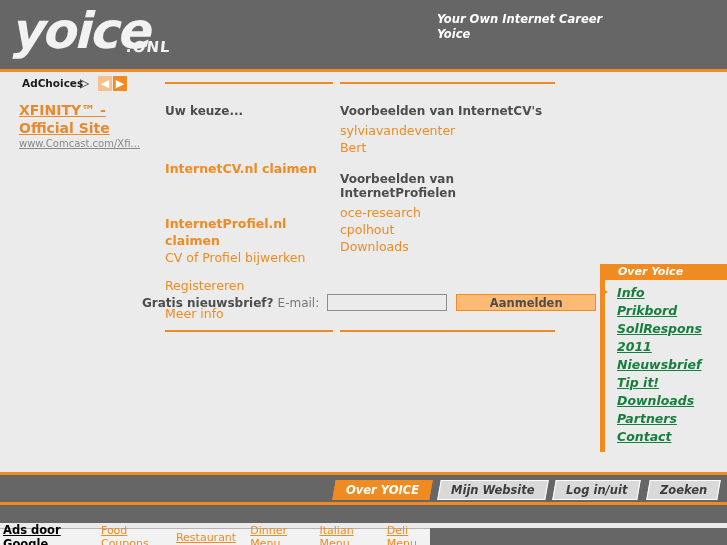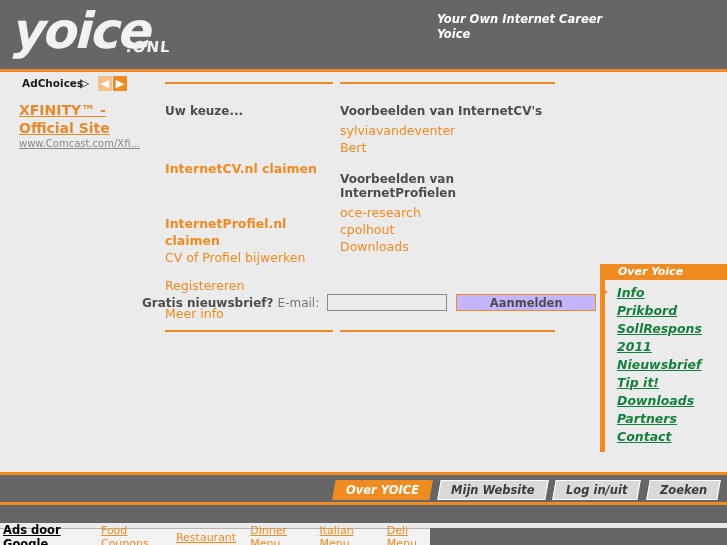--- a/index.html
+++ b/index.html
@@ -202,21 +202,21 @@
     font-family: "DejaVu Sans", sans-serif;
     font-size: 11px;
     color: #333333;
     padding: 0 3px;
   }
   #nl-submit {
     margin-left: 9px;
     width: 140px;
     height: 17px;
     border: 1px solid #ef8b21;
-    background: #c4b5fd;
+    background: #fdba74;
     font-family: "DejaVu Sans", sans-serif;
     font-size: 11.5px;
     font-weight: bold;
     color: #4d4d4d;
     cursor: pointer;
     padding: 0;
   }
 
   
   #sidebar {

